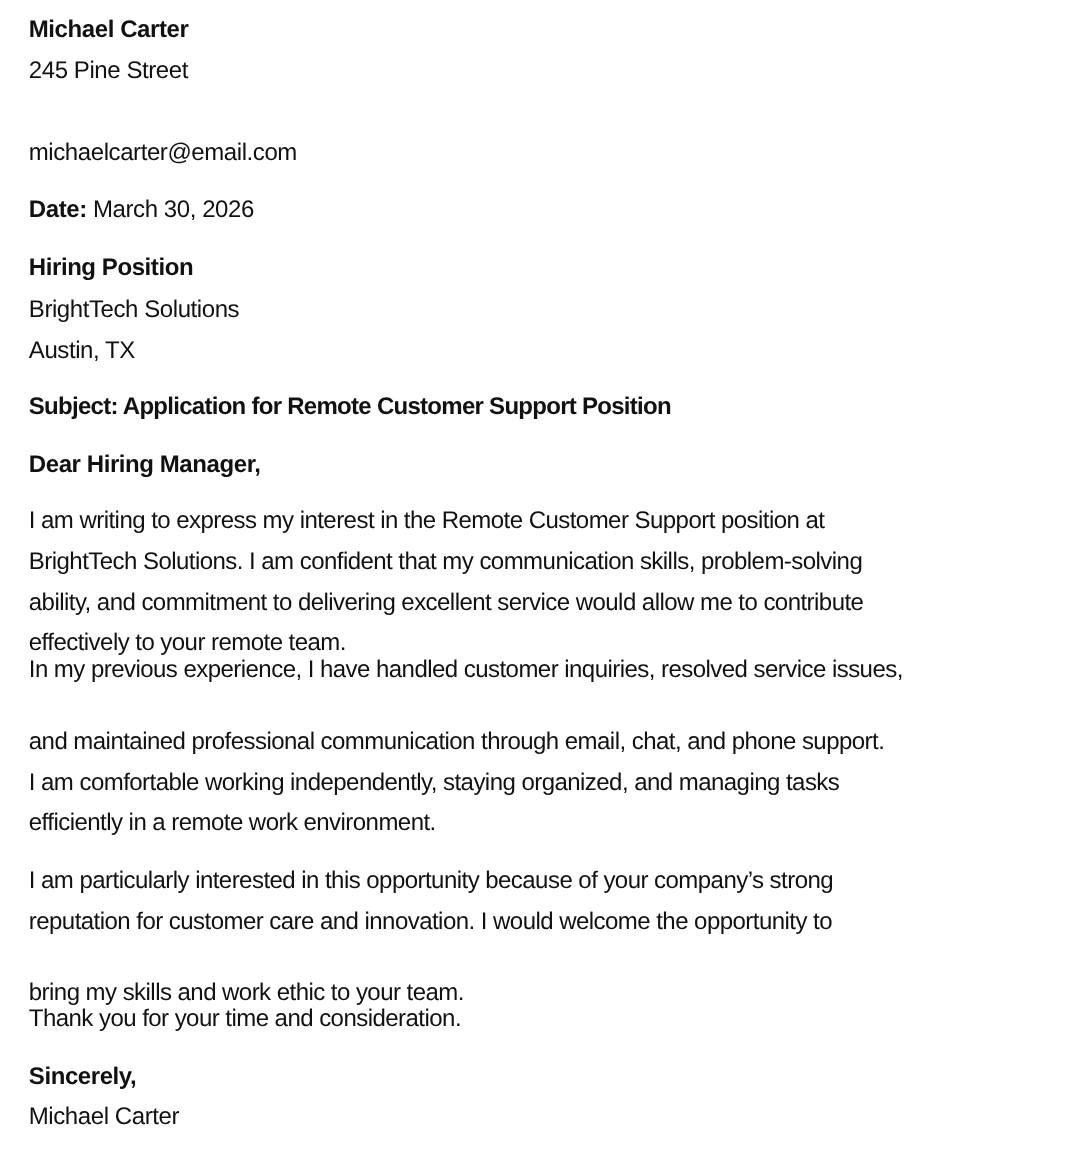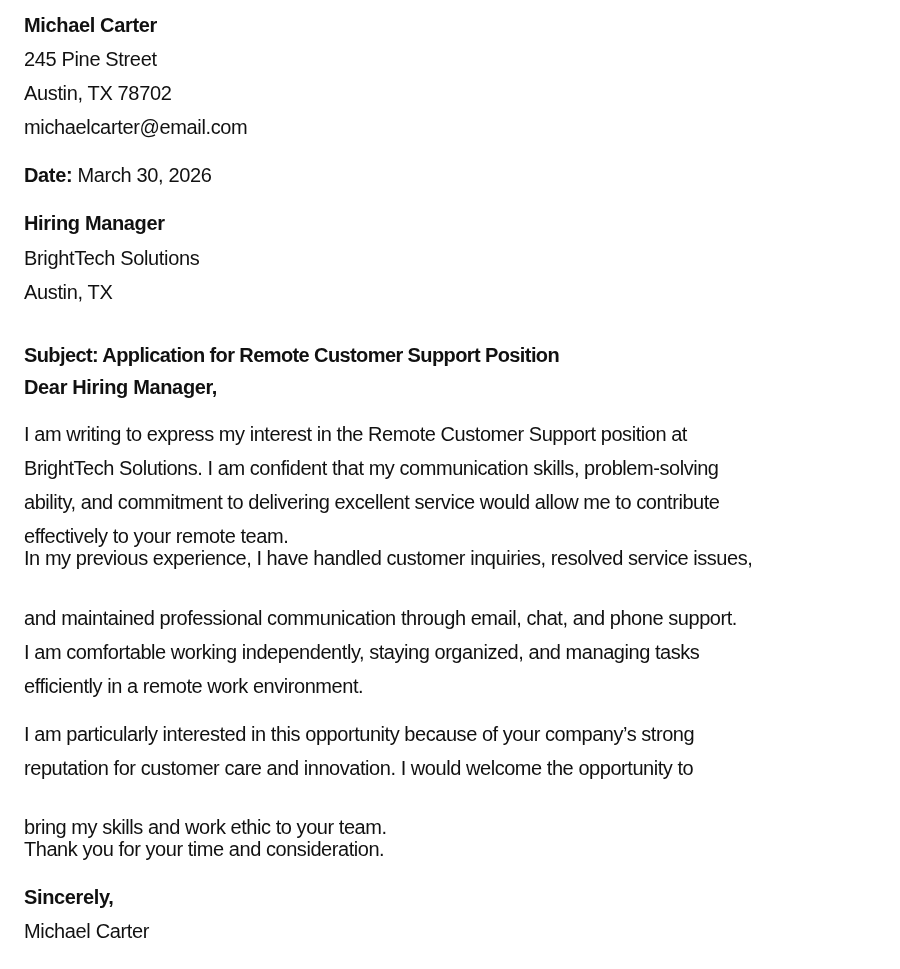--- a/index.html
+++ b/index.html
@@ -38,33 +38,32 @@
       letter-spacing: -0.45px;
     }
   </style>
 </head>
 <body>
 
 <div class="page">
 
   <div class="line bold" style="top:12px;">Michael Carter</div>
   <div class="line" style="top:46px;">245 Pine Street</div>
-  <div class="line" style="top:80px;">Austin, TX 78702</div>
   <div class="line" style="top:114px;">michaelcarter@email.com</div>
 
   <div class="line" style="top:162px;text-align:right;">
     <span class="bold">Date:</span>
     <span>March 30, 2026</span>
   </div>
 
-  <div class="line bold" style="top:210px;">Hiring Manager</div>
+  <div class="line bold" style="top:210px;">Hiring Position</div>
   <div class="line" style="top:245px;">BrightTech Solutions</div>
   <div class="line" style="top:279px;">Austin, TX</div>
 
-  <div class="line bold" style="top:326px; letter-spacing:-0.6px;margin-top:16px;">Subject: Application for Remote Customer Support Position</div>
+  <div class="line bold" style="top:326px; letter-spacing:-0.6px;">Subject: Application for Remote Customer Support Position</div>
 
   <div class="line bold" style="top:374px;">Dear Hiring Manager,</div>
 
   <div>
     <div class="para-line" style="top:421px;">I am writing to express my interest in the Remote Customer Support position at</div>
     <div class="para-line" style="top:455px;">BrightTech Solutions. I am confident that my communication skills, problem-solving</div>
     <div class="para-line" style="top:489px;">ability, and commitment to delivering excellent service would allow me to contribute</div>
     <div class="para-line" style="top:523px;">effectively to your remote team.</div>
   </div>
 

